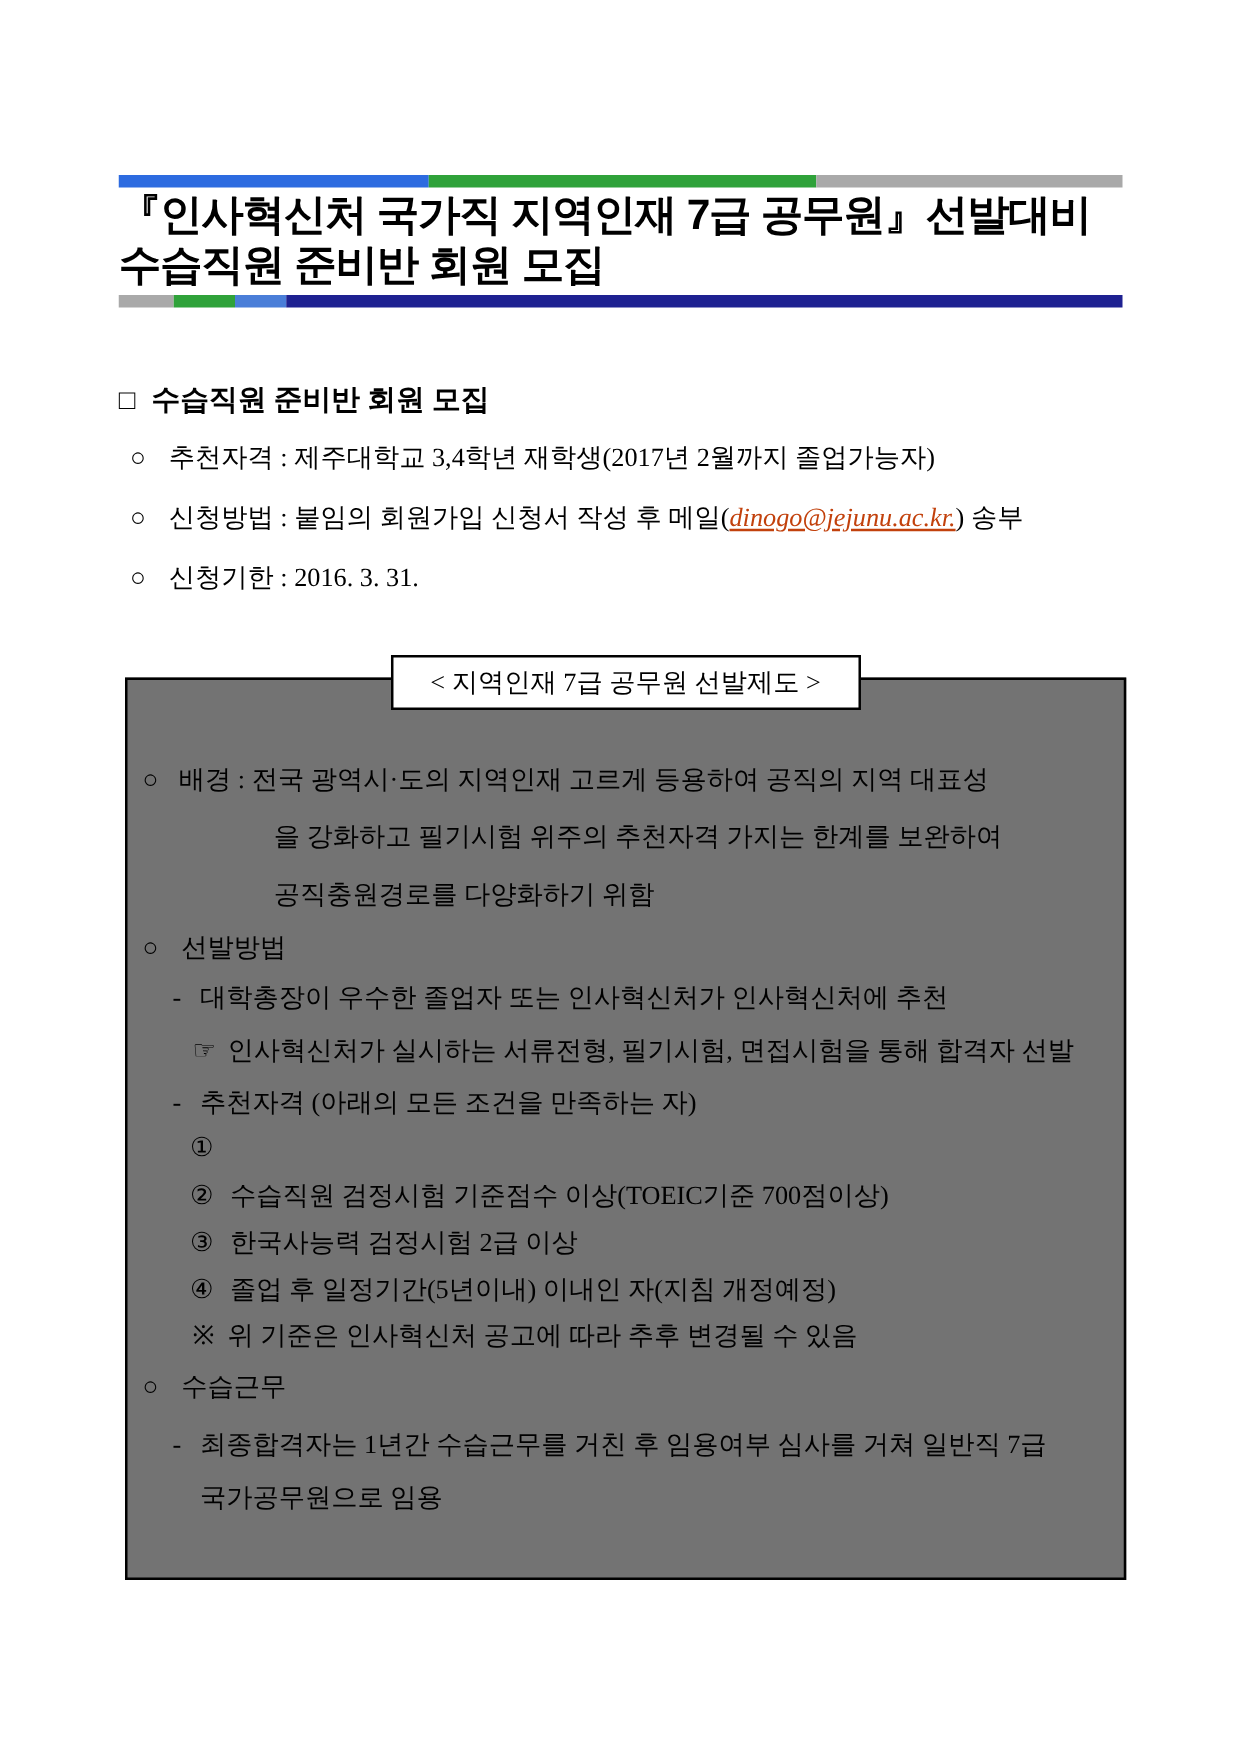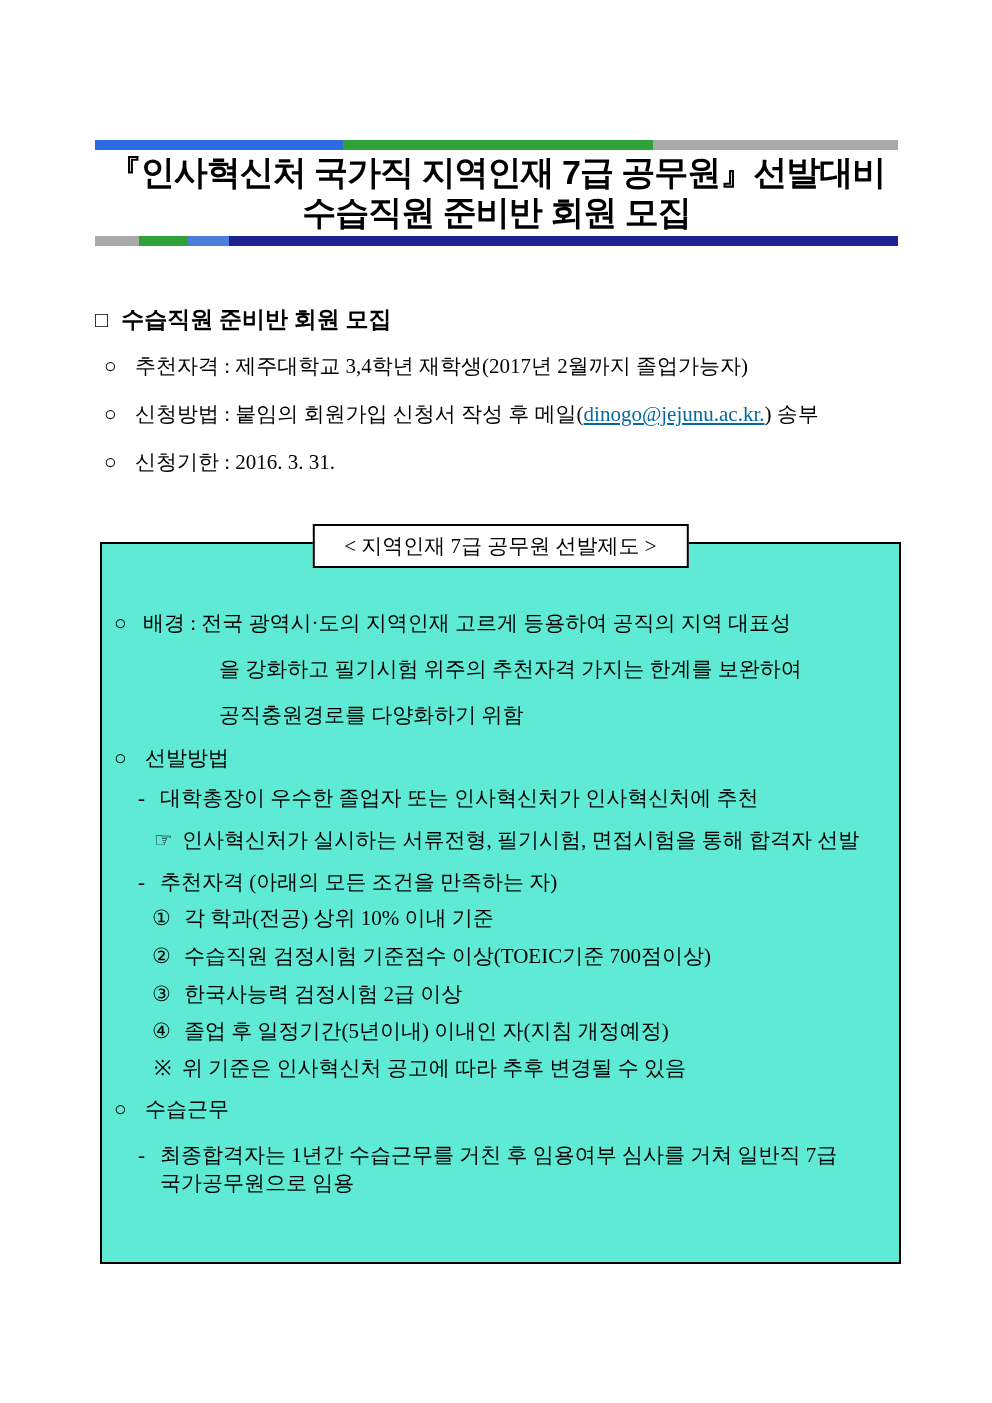--- a/index.html
+++ b/index.html
@@ -16,47 +16,46 @@
   .bar { display: flex; width: 100%; height: 10px; }
   .seg { height: 100%; }
   .seg-top-blue  { width: 30.9%; }
   .seg-top-green { width: 38.6%; }
   .seg-top-gray  { width: 30.5%; }
   .seg-bot-gray  { width: 5.5%; }
   .seg-bot-green { width: 6.1%; }
   .seg-bot-blue  { width: 5.1%; }
   .seg-bot-navy  { width: 83.3%; }
   .title-text {
-    text-align: center;
     font-family: "Liberation Sans", "DejaVu Sans", sans-serif;
     font-weight: 800;
     font-size: 34px;
     line-height: 40px;
     letter-spacing: -1px;
     padding: 2px 0 4px 0;
   }
 
   
   .recruit-heading {
     position: absolute; left: 95px; top: 304px;
     font-size: 23px; font-weight: bold;
     display: flex; align-items: center;
   }
   .recruit-heading .mk { margin-right: 13px; font-weight: normal; font-size: 22px; }
   .recruit-list { position: absolute; left: 104px; top: 352px; width: 810px; }
   .recruit-row { display: flex; font-size: 21px; line-height: 28px; margin-bottom: 20px; }
   .recruit-row .mk { flex: 0 0 31px; }
-  a.email { color: #0369a1; text-decoration: underline; cursor: pointer; }
+  a.email { color: #c2410c; text-decoration: underline; cursor: pointer; font-style: italic; }
 
   
   .selection-box {
     position: absolute; left: 100px; top: 542px;
     width: 801px; height: 722px;
     border: 2px solid #000;
-    background: #5eead4;
+    background: #737373;
   }
   .box-title {
     position: absolute; top: -20px; left: 50%;
     transform: translateX(-50%);
     background: #fff; border: 2px solid #000;
     padding: 6px 30px; font-size: 21px; white-space: nowrap;
   }
   .box-content { padding: 56px 14px 0 12px; font-size: 21px; }
   .brow { display: flex; line-height: 28px; }
   .brow .mk { flex: 0 0 auto; }
@@ -69,21 +68,21 @@
   .row-head  { margin-top: 6px; }
   .row-head .mk { width: 31px; }
   .row-dash  { padding-left: 24px; }
   .row-dash .mk { width: 22px; }
   .row-point { padding-left: 40px; margin-top: 14px; }
   .row-point .mk { width: 28px; }
   .row-num   { padding-left: 38px; }
   .row-num .mk { width: 32px; }
   .row-note  { padding-left: 40px; margin-top: 9px; }
   .row-note .mk { width: 28px; }
-  .row-cont  { padding-left: 46px; margin-top: 0; }
+  .row-cont  { padding-left: 46px; margin-top: 15px; }
 
   .mt12 { margin-top: 12px; }
   .mt14 { margin-top: 14px; }
   .mt13 { margin-top: 13px; }
   .mt18 { margin-top: 18px; }
   .mt8  { margin-top: 8px; }
   .mt10 { margin-top: 10px; }
   .mt9  { margin-top: 9px; }
 </style>
 </head>
@@ -158,21 +157,20 @@
         <span>인사혁신처가 실시하는 서류전형, 필기시험, 면접시험을 통해 합격자 선발</span>
       </div>
 
       <div class="brow row-dash mt14">
         <span class="mk">-</span>
         <span>추천자격 (아래의 모든 조건을 만족하는 자)</span>
       </div>
 
       <div class="brow row-num mt8">
         <span class="mk">①</span>
-        <span>각 학과(전공) 상위 10% 이내 기준</span>
       </div>
       <div class="brow row-num mt10">
         <span class="mk">②</span>
         <span>수습직원 검정시험 기준점수 이상(TOEIC기준 700점이상)</span>
       </div>
       <div class="brow row-num mt10">
         <span class="mk">③</span>
         <span>한국사능력 검정시험 2급 이상</span>
       </div>
       <div class="brow row-num mt9">

